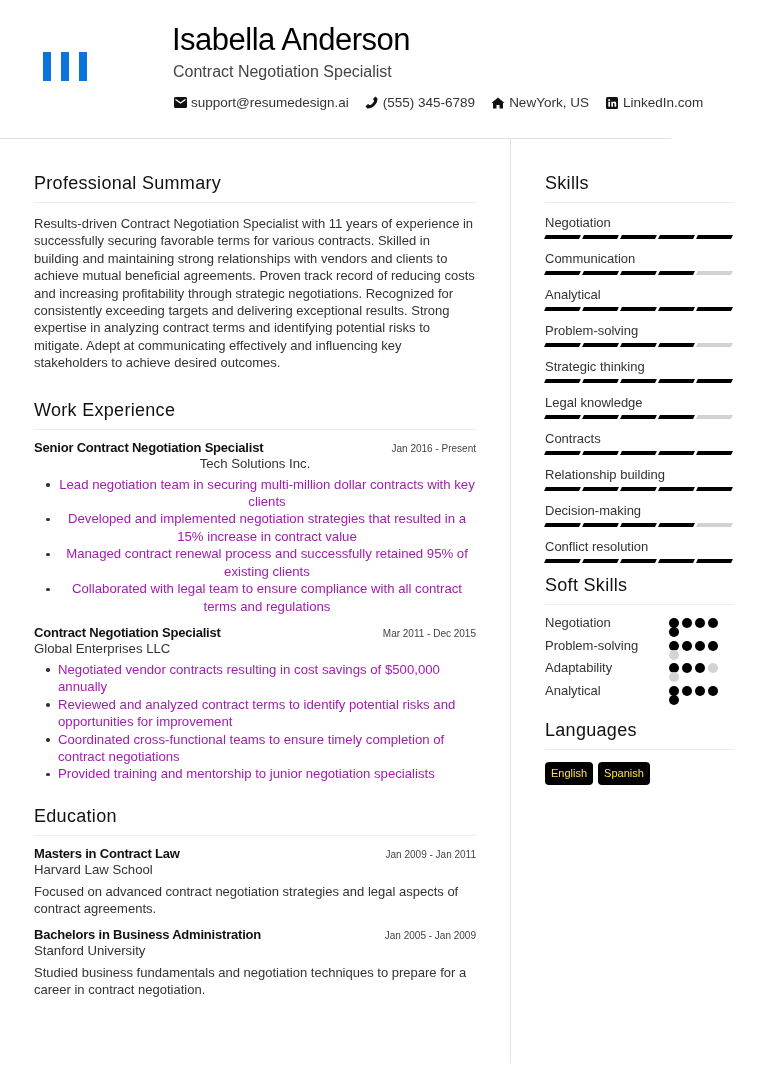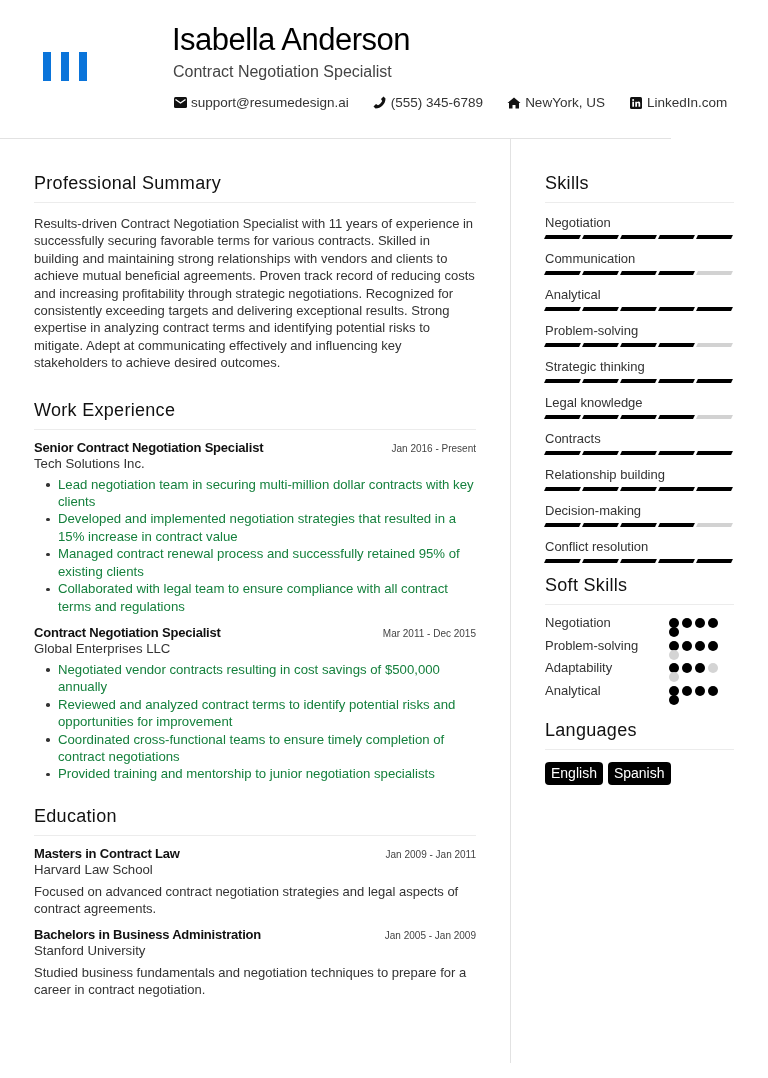--- a/index.html
+++ b/index.html
@@ -4,56 +4,56 @@
 <style>
   * { box-sizing: border-box; margin: 0; padding: 0; }
   html, body { width: 768px; height: 1078px; background: #ffffff; overflow: hidden; }
   body { font-family: "Liberation Sans", "DejaVu Sans", sans-serif; color: #333333; position: relative; }
 
   .header { position: absolute; left: 0; top: 0; width: 671px; height: 139px; border-bottom: 1px solid #e2e2e2; }
   .logo { position: absolute; left: 43px; top: 52px; height: 29px; display: flex; gap: 10px; }
   .logo .bar { width: 8px; height: 29px; background: #0a74da; }
   .name { position: absolute; left: 172px; top: 22px; font-size: 31px; color: #000; letter-spacing: -0.5px; white-space: nowrap; }
   .title { position: absolute; left: 173px; top: 63px; font-size: 16px; color: #444; white-space: nowrap; }
-  .contacts { position: absolute; left: 173px; top: 95px; display: flex; align-items: center; font-size: 13.5px; color: #333; white-space: nowrap; gap: 8px; }
+  .contacts { position: absolute; left: 173px; top: 95px; display: flex; align-items: center; font-size: 13.5px; color: #333; white-space: nowrap; }
   .contact { display: flex; align-items: center; margin-right: 16px; }
   .contact .ic { display: inline-flex; width: 14px; height: 14px; margin-right: 4px; align-items: center; justify-content: center; }
   .contact svg { display: block; }
 
   .vdivider { position: absolute; left: 510px; top: 139px; width: 1px; height: 924px; background: #e2e2e2; }
 
   .main { position: absolute; left: 34px; top: 139px; width: 442px; }
   .side { position: absolute; left: 545px; top: 139px; width: 189px; }
 
   .sec-title { font-size: 18px; color: #111; letter-spacing: 0.3px; padding-bottom: 8px; border-bottom: 1px solid #ececec; font-weight: normal; }
   .para { font-size: 13px; line-height: 17.4px; color: #333; }
 
   .entry-head { display: flex; justify-content: space-between; align-items: baseline; }
   .entry-role { font-size: 13px; font-weight: bold; color: #111; letter-spacing: -0.2px; }
   .entry-date { font-size: 10px; color: #444; }
   .entry-org { font-size: 13.2px; color: #333; margin-top: 1px; }
   ul.bullets { list-style: none; margin-top: 5px; }
-  ul.bullets li { position: relative; padding-left: 24px; font-size: 13.2px; line-height: 17.4px; color: #15803d; }
+  ul.bullets li { position: relative; padding-left: 24px; font-size: 13.2px; line-height: 17.4px; color: #a21caf; }
   ul.bullets li::before { content: ""; position: absolute; left: 12px; top: 7.5px; width: 3.5px; height: 3.5px; background: #333; border-radius: 50%; }
 
   .skill { margin-top: 0; }
   .skill-name { font-size: 13px; color: #333; height: 17px; line-height: 17px; }
   .skill-bars { display: flex; gap: 3px; margin-top: 4px; margin-bottom: 11px; }
   .skill-bars .seg { width: 35px; height: 4px; background: #000; transform: skewX(-25deg); }
   .skill-bars .seg.off { background: #d2d2d2; }
 
   .soft-row { position: relative; height: 22.5px; }
   .soft-name { position: absolute; left: 0; top: 3px; font-size: 13px; color: #333; }
   .soft-dots { position: absolute; left: 124px; top: 6px; width: 54px; display: flex; flex-wrap: wrap; gap: 4px 3px; }
   .soft-dots .dot { width: 10px; height: 10px; border-radius: 50%; background: #000; }
   .soft-dots .dot.off { background: #d4d4d4; }
   .soft-dots .dot.wrap { position: absolute; left: 0; top: 9px; }
 
   .langs { display: flex; gap: 5px; margin-top: 12px; }
-  .lang { background: #000; color: #ffffff; font-size: 14px; padding: 3px 6px 4px 6px; border-radius: 4px; line-height: 16px; text-align: center; }
+  .lang { background: #000; color: #fde047; font-size: 11px; padding: 3px 6px 4px 6px; border-radius: 4px; line-height: 16px; text-align: center; }
 </style>
 </head>
 <body>
 
 <div class="header">
   <div class="logo">
     <div class="bar"></div>
     <div class="bar"></div>
     <div class="bar"></div>
   </div>
@@ -103,21 +103,21 @@
 
 <div class="main">
   <section style="margin-top:34px;">
     <h2 class="sec-title">Professional Summary</h2>
     <p class="para" style="margin-top:12px;">Results-driven Contract Negotiation Specialist with 11 years of experience in successfully securing favorable terms for various contracts. Skilled in building and maintaining strong relationships with vendors and clients to achieve mutual beneficial agreements. Proven track record of reducing costs and increasing profitability through strategic negotiations. Recognized for consistently exceeding targets and delivering exceptional results. Strong expertise in analyzing contract terms and identifying potential risks to mitigate. Adept at communicating effectively and influencing key stakeholders to achieve desired outcomes.</p>
   </section>
 
   <section style="margin-top:28px;">
     <h2 class="sec-title">Work Experience</h2>
 
-    <div style="margin-top:10px;">
+    <div style="margin-top:10px;text-align:center;">
       <div class="entry-head">
         <span class="entry-role">Senior Contract Negotiation Specialist</span>
         <span class="entry-date">Jan 2016 - Present</span>
       </div>
       <div class="entry-org">Tech Solutions Inc.</div>
       <ul class="bullets">
         <li>Lead negotiation team in securing multi-million dollar contracts with key clients</li>
         <li>Developed and implemented negotiation strategies that resulted in a 15% increase in contract value</li>
         <li>Managed contract renewal process and successfully retained 95% of existing clients</li>
         <li>Collaborated with legal team to ensure compliance with all contract terms and regulations</li>

